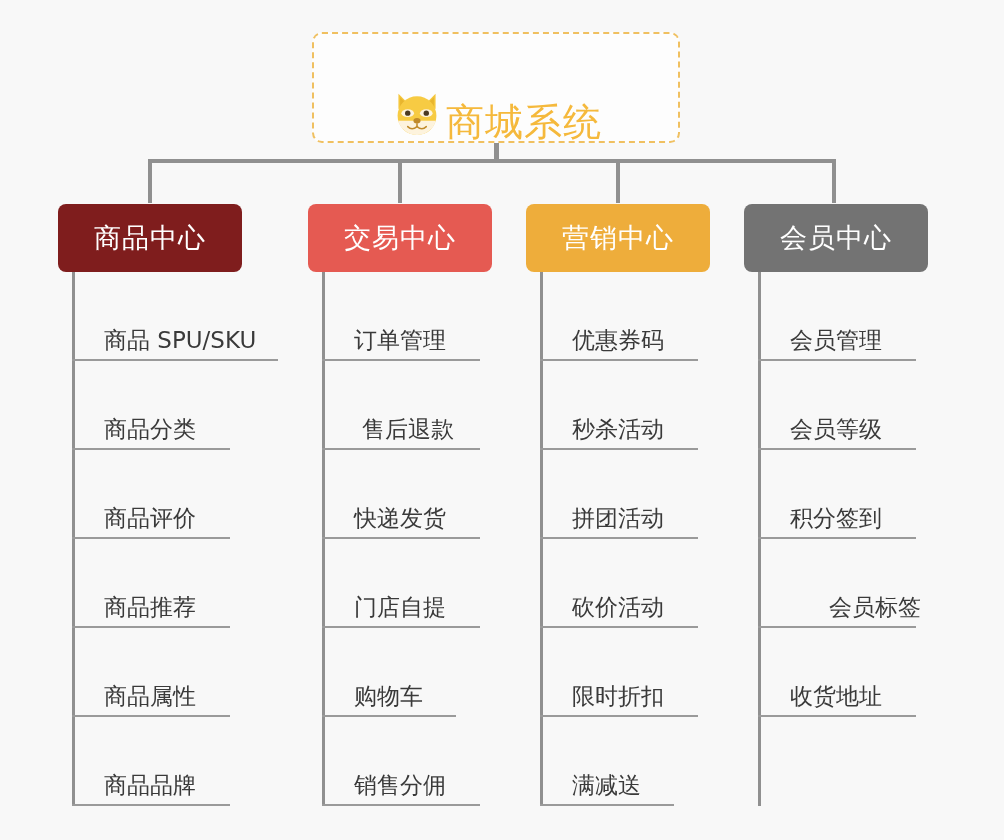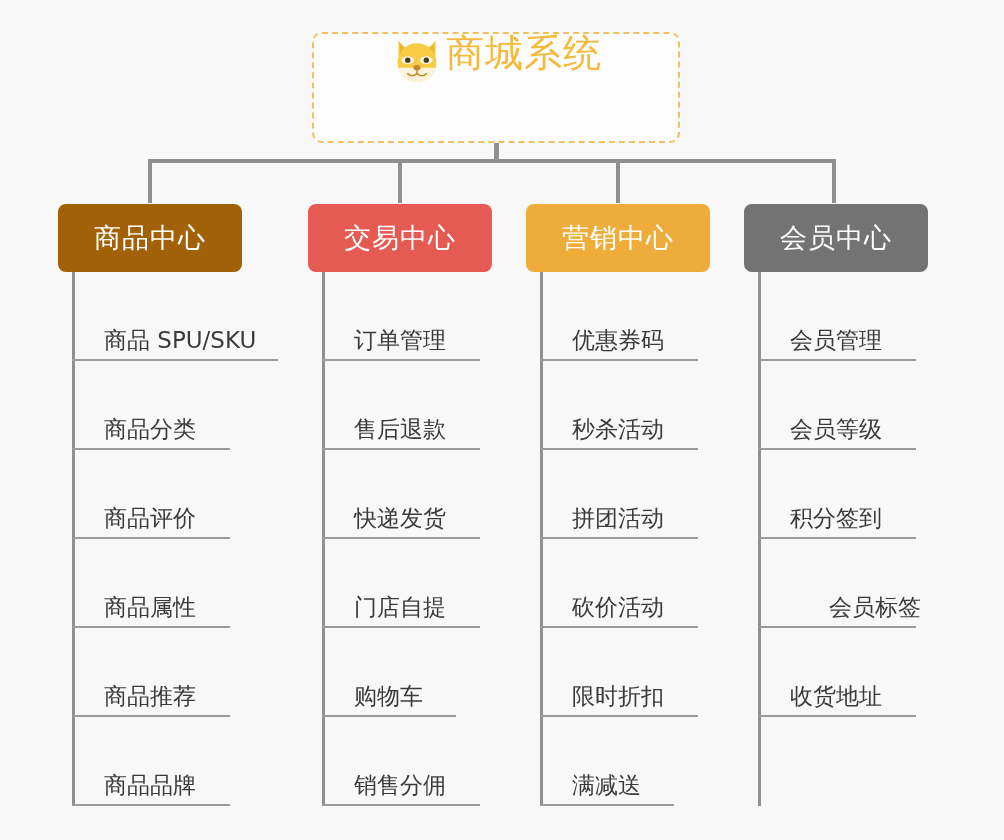--- a/index.html
+++ b/index.html
@@ -24,21 +24,21 @@
   .root-node {
     position: absolute;
     left: 312px;
     top: 32px;
     width: 368px;
     height: 111px;
     background: #fdfdfd;
     border: 2px dashed #f0c060;
     border-radius: 10px;
     display: flex;
-    align-items: flex-start;
+    align-items: flex-end;
     justify-content: center;
     gap: 2px;
   }
 
   .root-icon {
     width: 54px;
     height: 54px;
     flex: 0 0 54px;
     display: block;
   }
@@ -129,21 +129,21 @@
     <span class="root-title">商城系统</span>
   </div>
 
   <div class="conn conn-v" style="left:494px; top:143px; width:5px; height:19px;"></div>
   <div class="conn conn-h" style="left:148px; top:159px; width:688px; height:4px;"></div>
   <div class="conn conn-v" style="left:148px; top:159px; height:44px;"></div>
   <div class="conn conn-v" style="left:398px; top:159px; height:44px;"></div>
   <div class="conn conn-v" style="left:616px; top:159px; height:44px;"></div>
   <div class="conn conn-v" style="left:832px; top:159px; height:44px;"></div>
 
-  <div class="cat-box" style="left:58px; top:204px; width:184px; background:#a16207;">
+  <div class="cat-box" style="left:58px; top:204px; width:184px; background:#7f1d1d;">
     <span>商品中心</span>
   </div>
   <div class="cat-box" style="left:308px; top:204px; width:184px; background:#e55a52;">
     <span>交易中心</span>
   </div>
   <div class="cat-box" style="left:526px; top:204px; width:184px; background:#eead3b;">
     <span>营销中心</span>
   </div>
   <div class="cat-box" style="left:744px; top:204px; width:184px; background:#737373;">
     <span>会员中心</span>
@@ -154,36 +154,36 @@
     <div class="leaf" style="width:206px;">
       <span class="leaf-label">商品 SPU/SKU</span>
     </div>
     <div class="leaf" style="width:158px;">
       <span class="leaf-label">商品分类</span>
     </div>
     <div class="leaf" style="width:158px;">
       <span class="leaf-label">商品评价</span>
     </div>
     <div class="leaf" style="width:158px;">
+      <span class="leaf-label">商品推荐</span>
+    </div>
+    <div class="leaf" style="width:158px;">
       <span class="leaf-label">商品属性</span>
     </div>
     <div class="leaf" style="width:158px;">
-      <span class="leaf-label">商品推荐</span>
-    </div>
-    <div class="leaf" style="width:158px;">
       <span class="leaf-label">商品品牌</span>
     </div>
   </div>
 
   <div class="branch" style="left:322px; top:272px; width:158px;">
     <div class="spine" style="height:534px;"></div>
     <div class="leaf" style="width:158px;">
       <span class="leaf-label">订单管理</span>
     </div>
-    <div class="leaf" style="width:158px;">
+    <div class="leaf" style="width:158px;padding-left:8px;">
       <span class="leaf-label">售后退款</span>
     </div>
     <div class="leaf" style="width:158px;">
       <span class="leaf-label">快递发货</span>
     </div>
     <div class="leaf" style="width:158px;">
       <span class="leaf-label">门店自提</span>
     </div>
     <div class="leaf" style="width:134px;">
       <span class="leaf-label">购物车</span>

